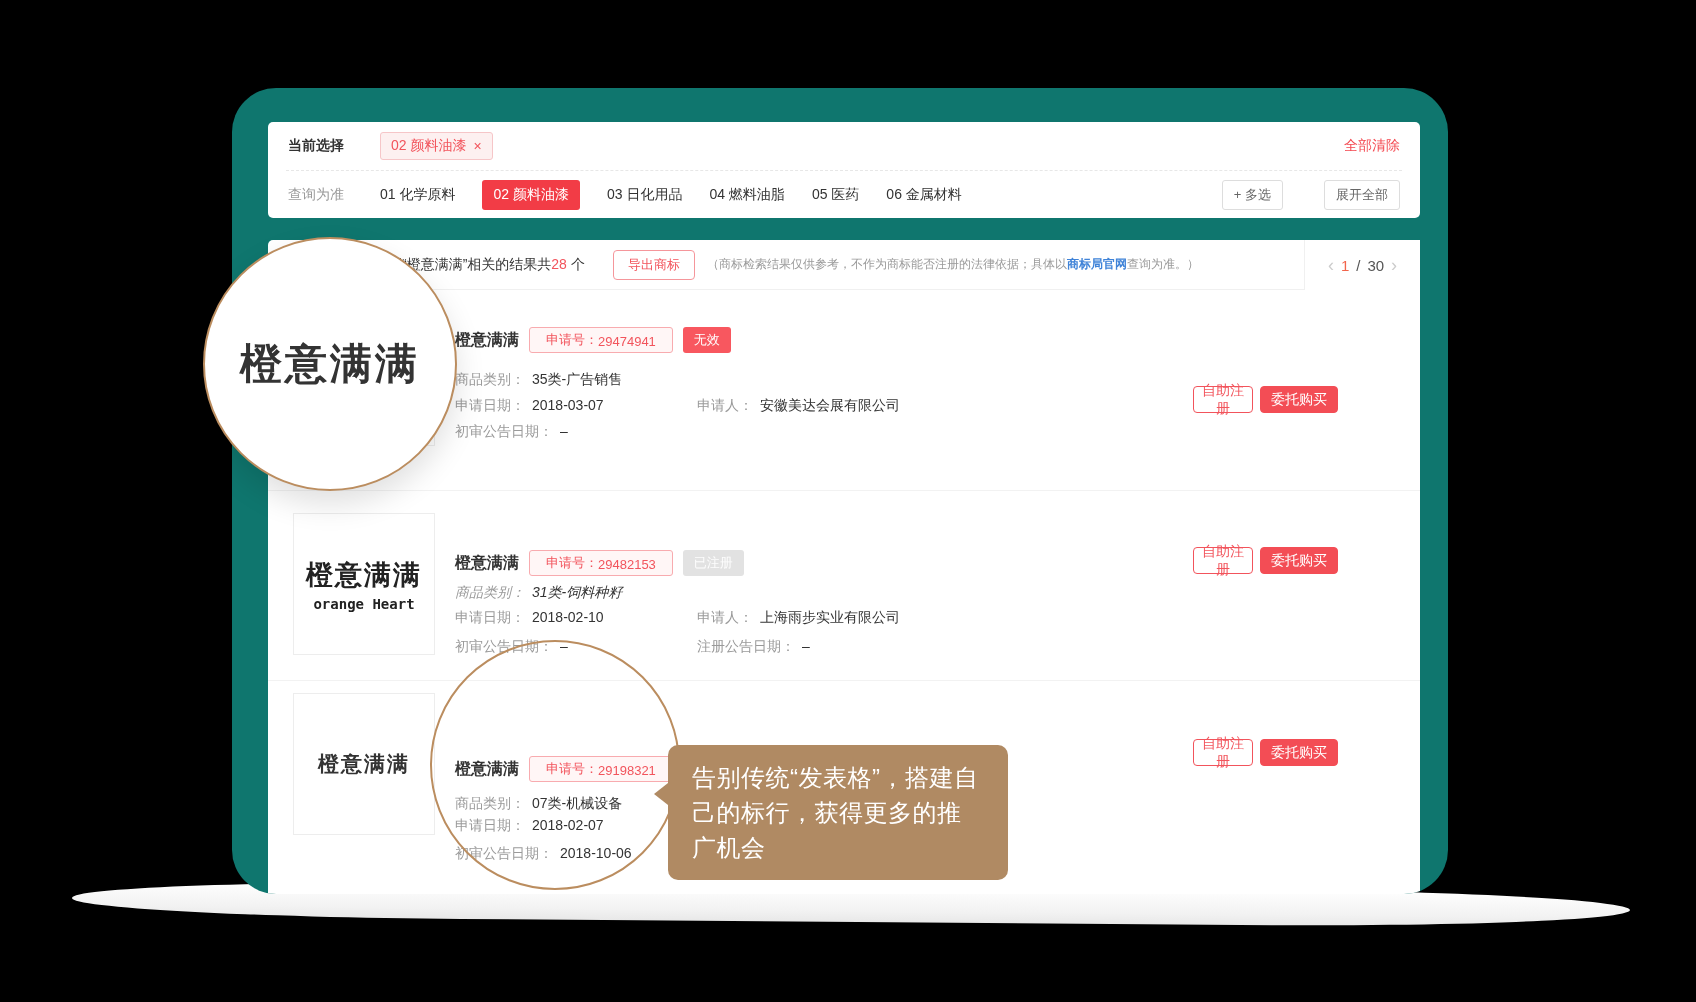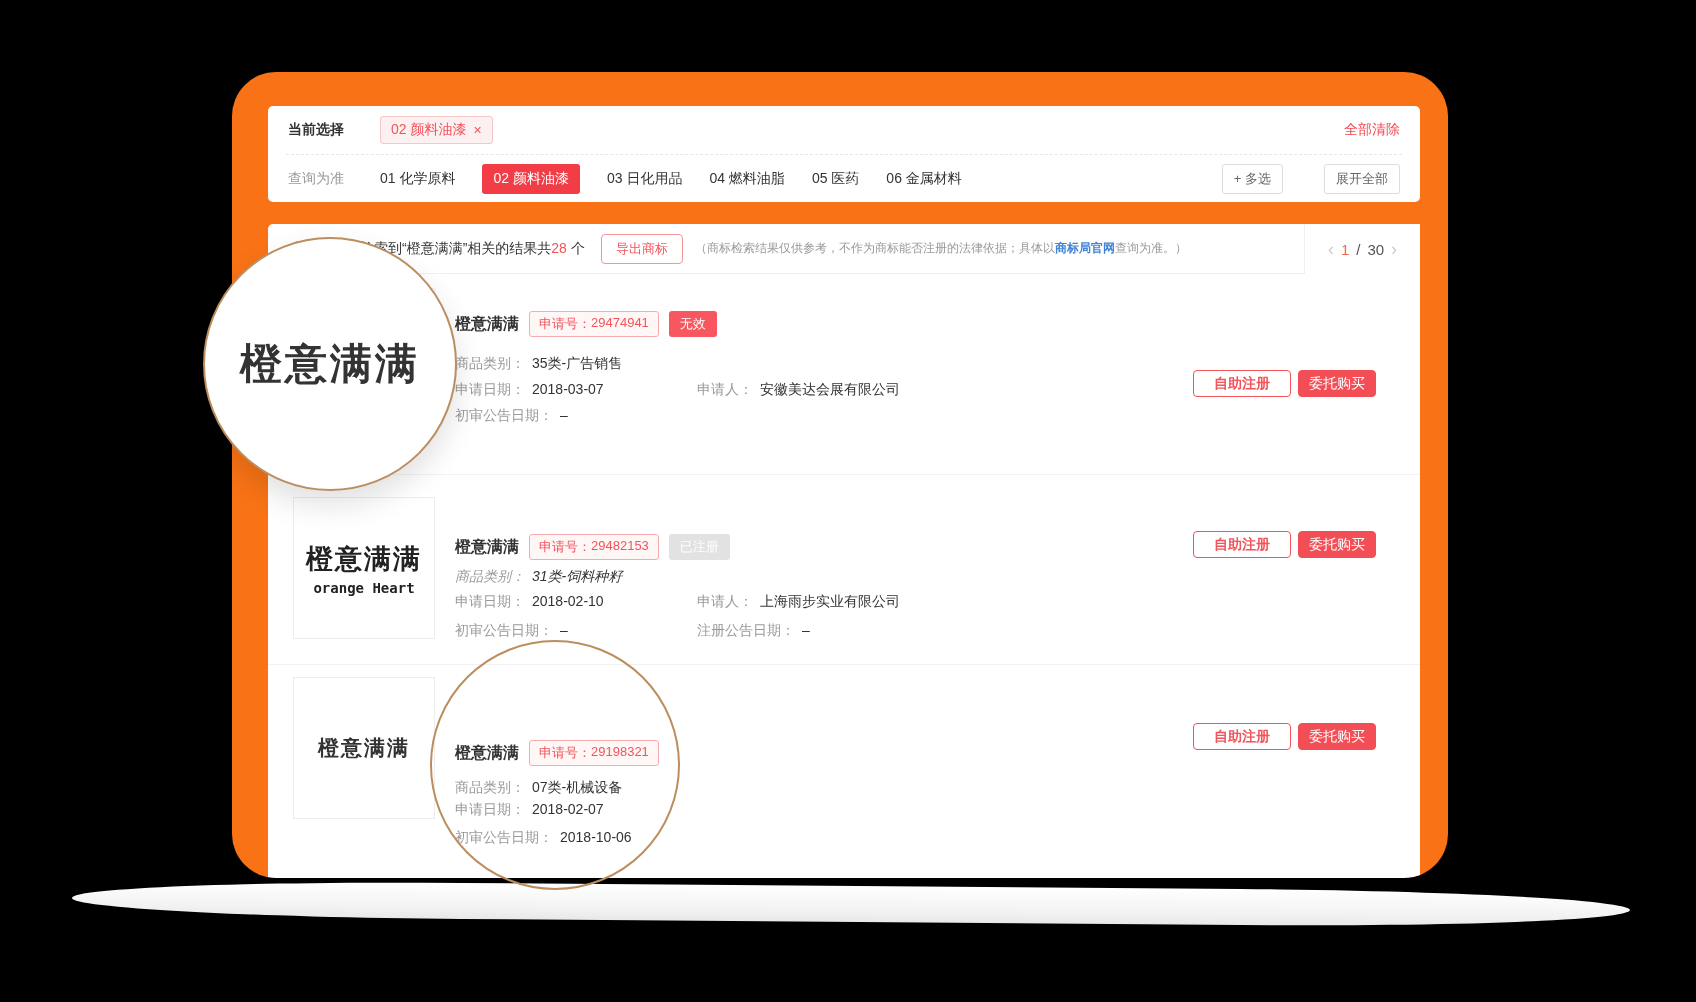--- a/index.html
+++ b/index.html
@@ -5,22 +5,22 @@
   html,body{margin:0;padding:0;background:#000;}
   .stage{position:relative;width:1696px;height:1002px;background:#000;overflow:hidden;
          font-family:"Liberation Sans","DejaVu Sans",sans-serif;-webkit-font-smoothing:antialiased;}
 
   
   .base-swoosh{position:absolute;left:72px;top:886px;width:1558px;height:36px;z-index:1;
     background:linear-gradient(180deg,#ffffff 0%,#f2f2f2 70%,#e8e8e8 100%);
     border-radius:50% / 100%;transform:rotate(0.45deg);}
 
   
-  .window{position:absolute;left:232px;top:72px;width:1216px;height:806px;z-index:2;
-    background:#f97316;border-radius:44px;overflow:hidden;}
+  .window{position:absolute;left:232px;top:88px;width:1216px;height:806px;z-index:2;
+    background:#0f766e;border-radius:44px;overflow:hidden;}
 
   .card{position:absolute;background:#fff;border-radius:5px;}
   .card-filter{left:36px;top:34px;width:1152px;height:96px;}
   .card-results{left:36px;top:152px;width:1152px;height:760px;border-radius:5px 5px 0 0;}
 
   
   .frow{position:absolute;left:20px;right:20px;display:flex;align-items:center;font-size:14px;}
   .frow-a{top:0;height:48px;}
   .frow-b{top:49px;height:47px;}
   .dashed{position:absolute;left:18px;right:18px;top:48px;border-top:1px dashed #e7e7e7;}
@@ -36,21 +36,21 @@
   .fbtns{margin-left:auto;display:flex;gap:9px;}
   .fbtn{border:1px solid #ddd;border-radius:3px;color:#666;font-size:13px;padding:5px 11px;
     background:#fff;cursor:pointer;white-space:nowrap;margin-left:32px;}
 
   
   .res-header{position:absolute;top:0;left:0;right:0;height:50px;border-bottom:1px solid #f0f0f0;
     display:flex;align-items:center;padding-left:22px;box-sizing:border-box;font-size:14px;}
   .res-text{color:#333;white-space:nowrap;}
   .res-count{color:#f2545c;}
   .res-unit{margin-left:4px;}
-  .export-btn{margin-left:16px;border:1px solid #f5969b;color:#f2545c;background:#fff;
+  .export-btn{margin-left:28px;border:1px solid #f5969b;color:#f2545c;background:#fff;
     border-radius:4px;font-size:13px;padding:5px 14px;cursor:pointer;white-space:nowrap;}
   .res-note{margin-left:12px;color:#9a9a9a;font-size:12px;white-space:nowrap;overflow:hidden;}
   .res-note .lnk{color:#3f83d8;font-weight:bold;cursor:pointer;}
   .pager{position:absolute;right:0;top:0;width:115px;height:50px;border-left:1px solid #f0f0f0;
     background:#fff;display:flex;align-items:center;justify-content:center;gap:7px;font-size:15px;}
   .pg-arrow{color:#ccc;font-size:18px;cursor:pointer;}
   .pg-cur{color:#f2654c;}
   .pg-rest{color:#555;}
 
   
@@ -63,36 +63,36 @@
   .row1 .thumb{top:14px;} .row2 .thumb{top:22px;} .row3 .thumb{top:12px;}
   .thumb-plain{font-size:21px;font-weight:bold;color:#333;letter-spacing:2px;}
   .thumb-callig{font-family:"DejaVu Serif","Liberation Serif",serif;font-size:27px;font-weight:600;
     color:#222;letter-spacing:2px;}
   .thumb-sub{font-family:"DejaVu Sans Mono","Liberation Mono",monospace;font-size:14px;
     font-weight:bold;color:#222;margin-top:3px;letter-spacing:0px;}
 
   .rtitle{position:absolute;left:187px;display:flex;align-items:center;gap:10px;height:24px;}
   .rname{font-size:16px;font-weight:bold;color:#333;}
   .no-badge{display:inline-flex;border:1px solid #f8abaf;background:#fff6f6;color:#f2545c;
-    border-radius:3px;font-size:13px;padding:3px 9px;}
+    border-radius:3px;font-size:13px;padding:3px 16px;align-items:flex-end;}
   .st-badge{display:inline-flex;border-radius:3px;font-size:13px;padding:4px 11px;color:#fff;}
   .st-invalid{background:#f8575f;}
   .st-registered{background:#e2e2e2;color:#fdfdfd;}
 
   .meta{position:absolute;left:187px;height:20px;font-size:14px;white-space:nowrap;}
   .meta .lb{color:#9a9a9a;}
   .meta .vl{color:#333;margin-left:7px;}
   .pair2{position:absolute;left:242px;top:0;white-space:nowrap;}
   .row1 .mt{top:38px;} .row1 .m1{top:81px;} .row1 .m2{top:107px;} .row1 .m3{top:133px;} .row1 .acts{top:96px;}
   .row2 .mt{top:60px;} .row2 .m1{top:93px;font-style:italic;} .row2 .m2{top:118px;} .row2 .m3{top:147px;} .row2 .acts{top:56px;}
   .row3 .mt{top:76px;} .row3 .m1{top:114px;} .row3 .m2{top:136px;} .row3 .m3{top:164px;} .row3 .acts{top:58px;}
 
   .acts{position:absolute;left:925px;display:flex;gap:7px;}
-  .btn-outline{width:98px;height:27px;border:1px solid #f2545c;color:#f2545c;background:#fff;
-    border-radius:4px;font-size:14px;display:flex;align-items:center;justify-content:center;cursor:pointer;font-weight:bold;}
+  .btn-outline{width:60px;height:27px;border:1px solid #f2545c;color:#f2545c;background:#fff;
+    border-radius:4px;font-size:14px;display:flex;align-items:center;justify-content:center;cursor:pointer;}
   .btn-solid{width:78px;height:27px;background:#f34d55;color:#fff;border:1px solid #f34d55;
     border-radius:4px;font-size:14px;display:flex;align-items:center;justify-content:center;cursor:pointer;}
 
   
   .circle1{position:absolute;left:203px;top:237px;width:254px;height:254px;border-radius:50%;
     background:#fff;border:2px solid #bb8d5f;z-index:7;box-shadow:0 14px 30px rgba(0,0,0,0.12);
     display:flex;align-items:center;justify-content:center;box-sizing:border-box;}
   .circle1 .zoom-text{font-size:42px;font-weight:bold;color:#333;letter-spacing:3px;}
   .circle2{position:absolute;left:430px;top:640px;width:250px;height:250px;border-radius:50%;
     border:2px solid #bb8d5f;z-index:7;box-sizing:border-box;background:transparent;}
@@ -246,14 +246,15 @@
       </div>
 
     </div>
   </div>
 
   <div class="circle1">
     <span class="zoom-text">橙意满满</span>
   </div>
   <div class="circle2"></div>
 
+  <div class="tip tip2">告别传统“发表格”，搭建自己的标行，获得更多的推广机会</div>
 
 </div>
 
 </body></html>

